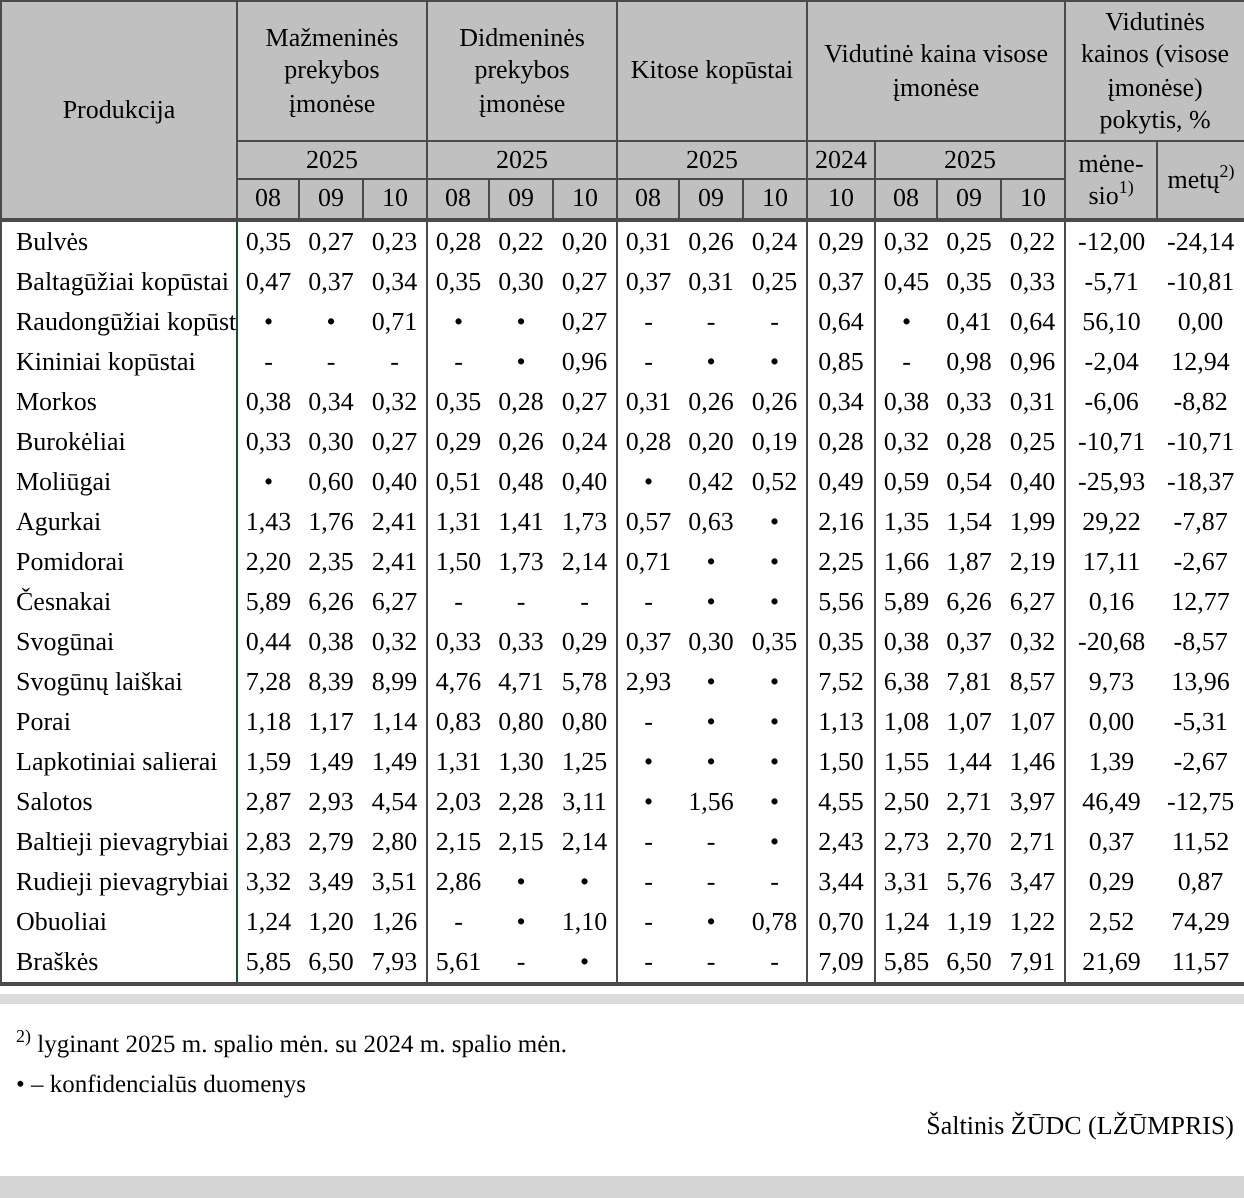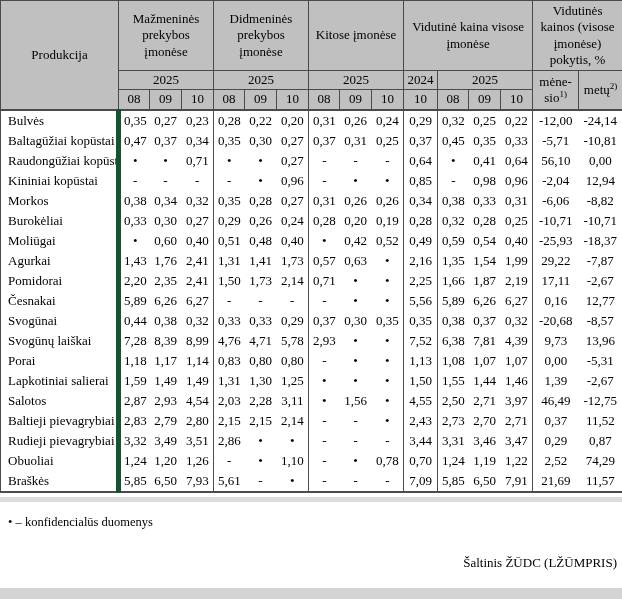--- a/index.html
+++ b/index.html
@@ -18,21 +18,21 @@
   }
   thead th.group { height:40px; }
   thead tr.year-row th { height:18px; padding:0 2px; }
   thead tr.month-row th { height:19px; padding:0 2px;margin-top:44px; }
   thead tr.month-row th, thead tr.year-row th { border-bottom:1px solid #4a4a4a; }
   table#price-table thead { border-bottom:2px solid #4a4a4a; }
   tbody td {
     font-size:13px; text-align:center; height:20px; padding:0 1px;
     white-space:nowrap; overflow:hidden;
   }
-  tbody td.product { text-align:left; padding-left:7px; border-right:5px solid #14532d; }
+  tbody td.product { text-align:left; padding-left:7px; border-right:1px solid #14532d; }
   tbody td.sep { border-left:1px solid #4a4a4a; }
   table#price-table { border-bottom:2px solid #4a4a4a; }
   sup { font-size:9px; line-height:0; }
   .table-strip { width:622px; height:5px; background:#dcdcdc; margin-top:4px; }
   .footnotes { margin:10px 0 0 8px; font-size:12.5px; line-height:20px; }
   .source { position:absolute; right:5px; top:554px; text-align:center; font-size:13px; line-height:17px; }
   .bottom-band { position:absolute; left:0; bottom:0; width:622px; height:11px; background:#d4d4d4; }
 </style>
 </head>
 <body>
@@ -54,21 +54,21 @@
       <col style="width:32px">
       <col style="width:32px">
     <col style="width:46px">
       <col style="width:44px">
   </colgroup>
   <thead>
     <tr>
       <th rowspan="3" class="group">Produkcija</th>
       <th colspan="3" class="group">Mažmeninės prekybos įmonėse</th>
       <th colspan="3" class="group">Didmeninės prekybos įmonėse</th>
-      <th colspan="3" class="group">Kitose įmonėse</th>
+      <th colspan="3" class="group">Kitose kopūstai</th>
       <th colspan="4" class="group">Vidutinė kaina visose įmonėse</th>
       <th colspan="2" class="group">Vidutinės kainos (visose įmonėse) pokytis, %</th>
     </tr>
     <tr class="year-row">
       <th colspan="3">2025</th>
       <th colspan="3">2025</th>
       <th colspan="3">2025</th>
       <th>2024</th>
       <th colspan="3">2025</th>
       <th rowspan="2"><span>mėne-</span><br><span>sio</span><sup>1)</sup></th>
@@ -296,21 +296,21 @@
         <td>8,99</td>
         <td class="sep">4,76</td>
         <td>4,71</td>
         <td>5,78</td>
         <td class="sep">2,93</td>
         <td>•</td>
         <td>•</td>
         <td class="sep">7,52</td>
         <td class="sep">6,38</td>
         <td>7,81</td>
-        <td>4,39</td>
+        <td>8,57</td>
         <td class="sep">9,73</td>
         <td>13,96</td>
       </tr>
       <tr>
         <td class="product">Porai</td>
         <td class="sep">1,18</td>
         <td>1,17</td>
         <td>1,14</td>
         <td class="sep">0,83</td>
         <td>0,80</td>
@@ -385,21 +385,21 @@
         <td>3,49</td>
         <td>3,51</td>
         <td class="sep">2,86</td>
         <td>•</td>
         <td>•</td>
         <td class="sep">-</td>
         <td>-</td>
         <td>-</td>
         <td class="sep">3,44</td>
         <td class="sep">3,31</td>
-        <td>3,46</td>
+        <td>5,76</td>
         <td>3,47</td>
         <td class="sep">0,29</td>
         <td>0,87</td>
       </tr>
       <tr>
         <td class="product">Obuoliai</td>
         <td class="sep">1,24</td>
         <td>1,20</td>
         <td>1,26</td>
         <td class="sep">-</td>
@@ -432,20 +432,21 @@
         <td>7,91</td>
         <td class="sep">21,69</td>
         <td>11,57</td>
       </tr>
     </tbody>
 </table>
 
 <div class="table-strip"></div>
 
 <div class="footnotes">
+  <div><sup>2)</sup><span> lyginant 2025 m. spalio mėn. su 2024 m. spalio mėn.</span></div>
   <div><span>• – konfidencialūs duomenys</span></div>
 </div>
 
 <div class="source">
   <div>Šaltinis  ŽŪDC (LŽŪMPRIS)</div>
 </div>
 
 <div class="bottom-band"></div>
 
 </body></html>

